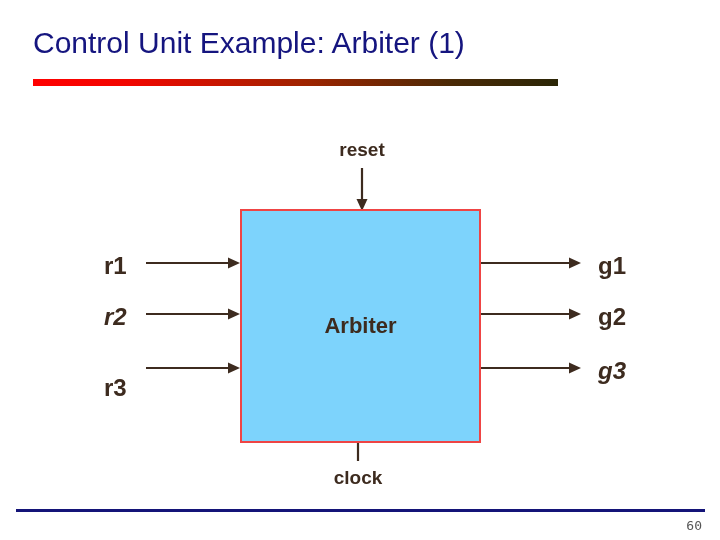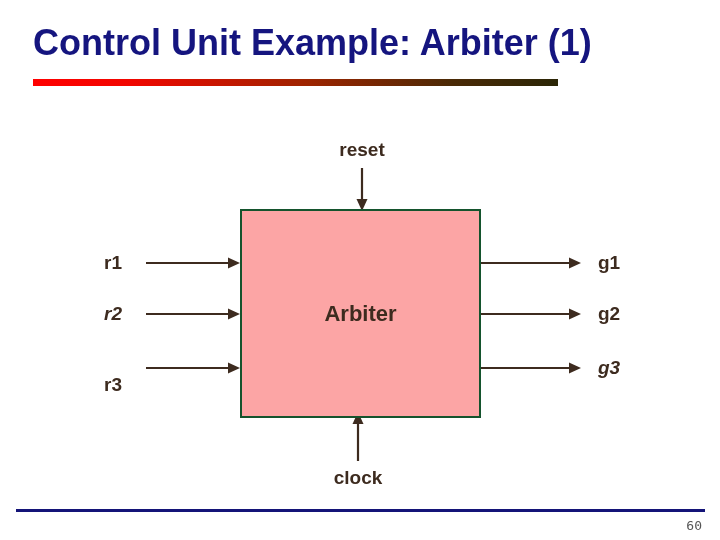--- a/index.html
+++ b/index.html
@@ -14,23 +14,23 @@
     overflow: hidden;
     font-family: "Liberation Sans", sans-serif;
     -webkit-font-smoothing: antialiased;
   }
 
   
   #slide-title {
     position: absolute;
     left: 33px;
     top: 24px;
-    font-size: 36px;
+    font-size: 30px;
     line-height: 38px;
-    font-weight: bold;
+    font-weight: normal;
     color: #15157F;
     white-space: nowrap;
     letter-spacing: 0px;
   }
 
   
   #title-rule {
     position: absolute;
     left: 33px;
     top: 79px;
@@ -47,43 +47,43 @@
     width: 720px;
     height: 540px;
   }
 
   
   #arbiter-block {
     position: absolute;
     left: 240px;
     top: 209px;
     width: 241px;
-    height: 209px;
-    background: #fca5a5;
-    border: 2px solid #14532d;
+    height: 234px;
+    background: #7dd3fc;
+    border: 2px solid #ef4444;
     box-sizing: border-box;
   }
   #arbiter-label {
     position: absolute;
     left: 0;
     top: 0;
     width: 100%;
     height: 100%;
     display: flex;
     align-items: center;
     justify-content: center;
     font-size: 22px;
     font-weight: bold;
     color: #3D2B1F;
   }
 
   
   .port-label {
     position: absolute;
-    font-size: 19px;
+    font-size: 24px;
     font-weight: bold;
     color: #3D2B1F;
     white-space: nowrap;
   }
   .port-label.in  { left: 104px; }
   .port-label.out { left: 598px; text-align: center; }
 
   #label-r1 { top: 252px; }
   #label-r2 { top: 303px; font-style: italic; }
   #label-r3 { top: 374px; }

